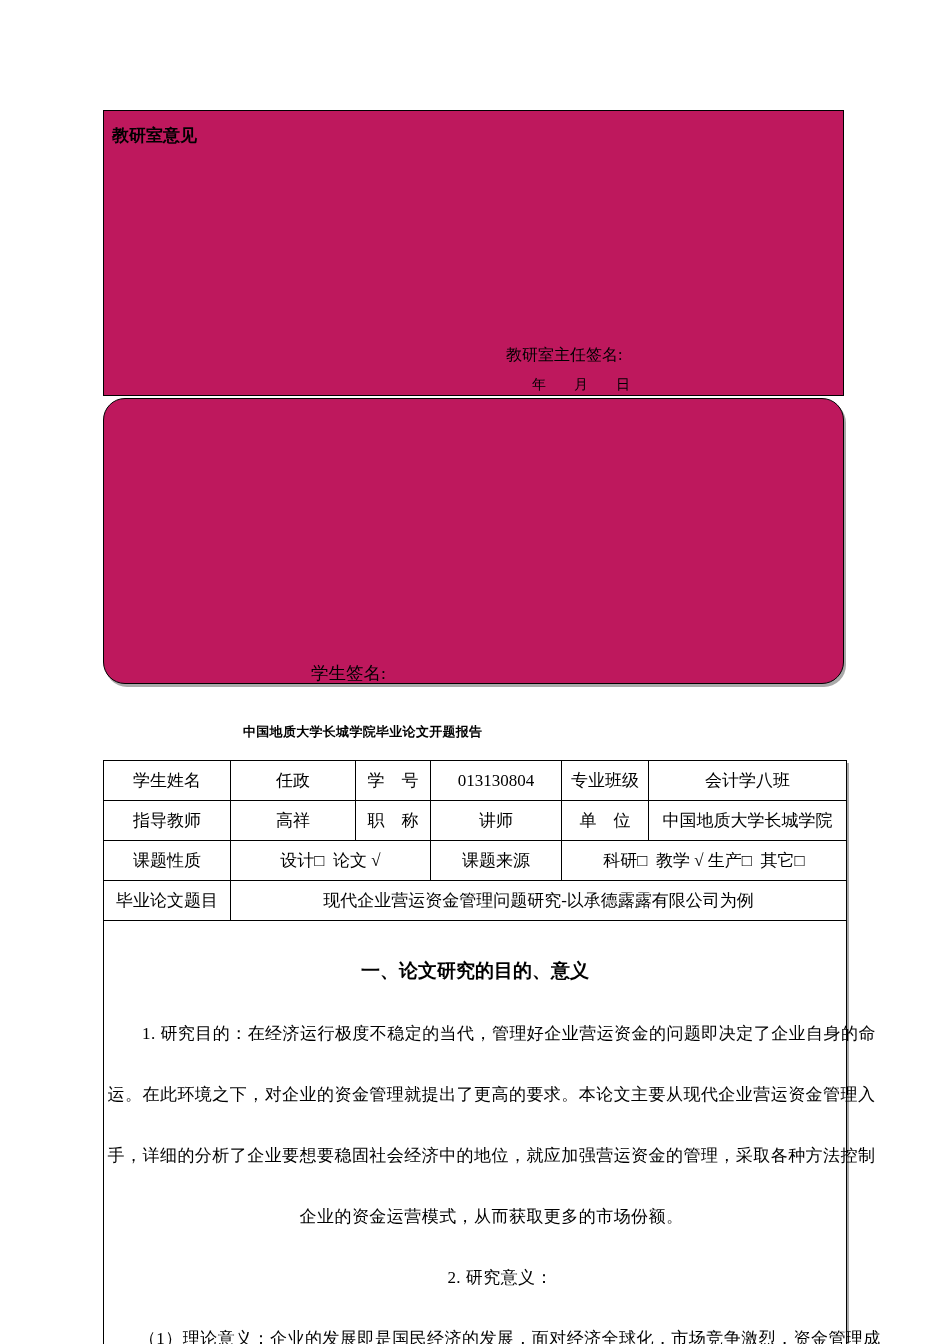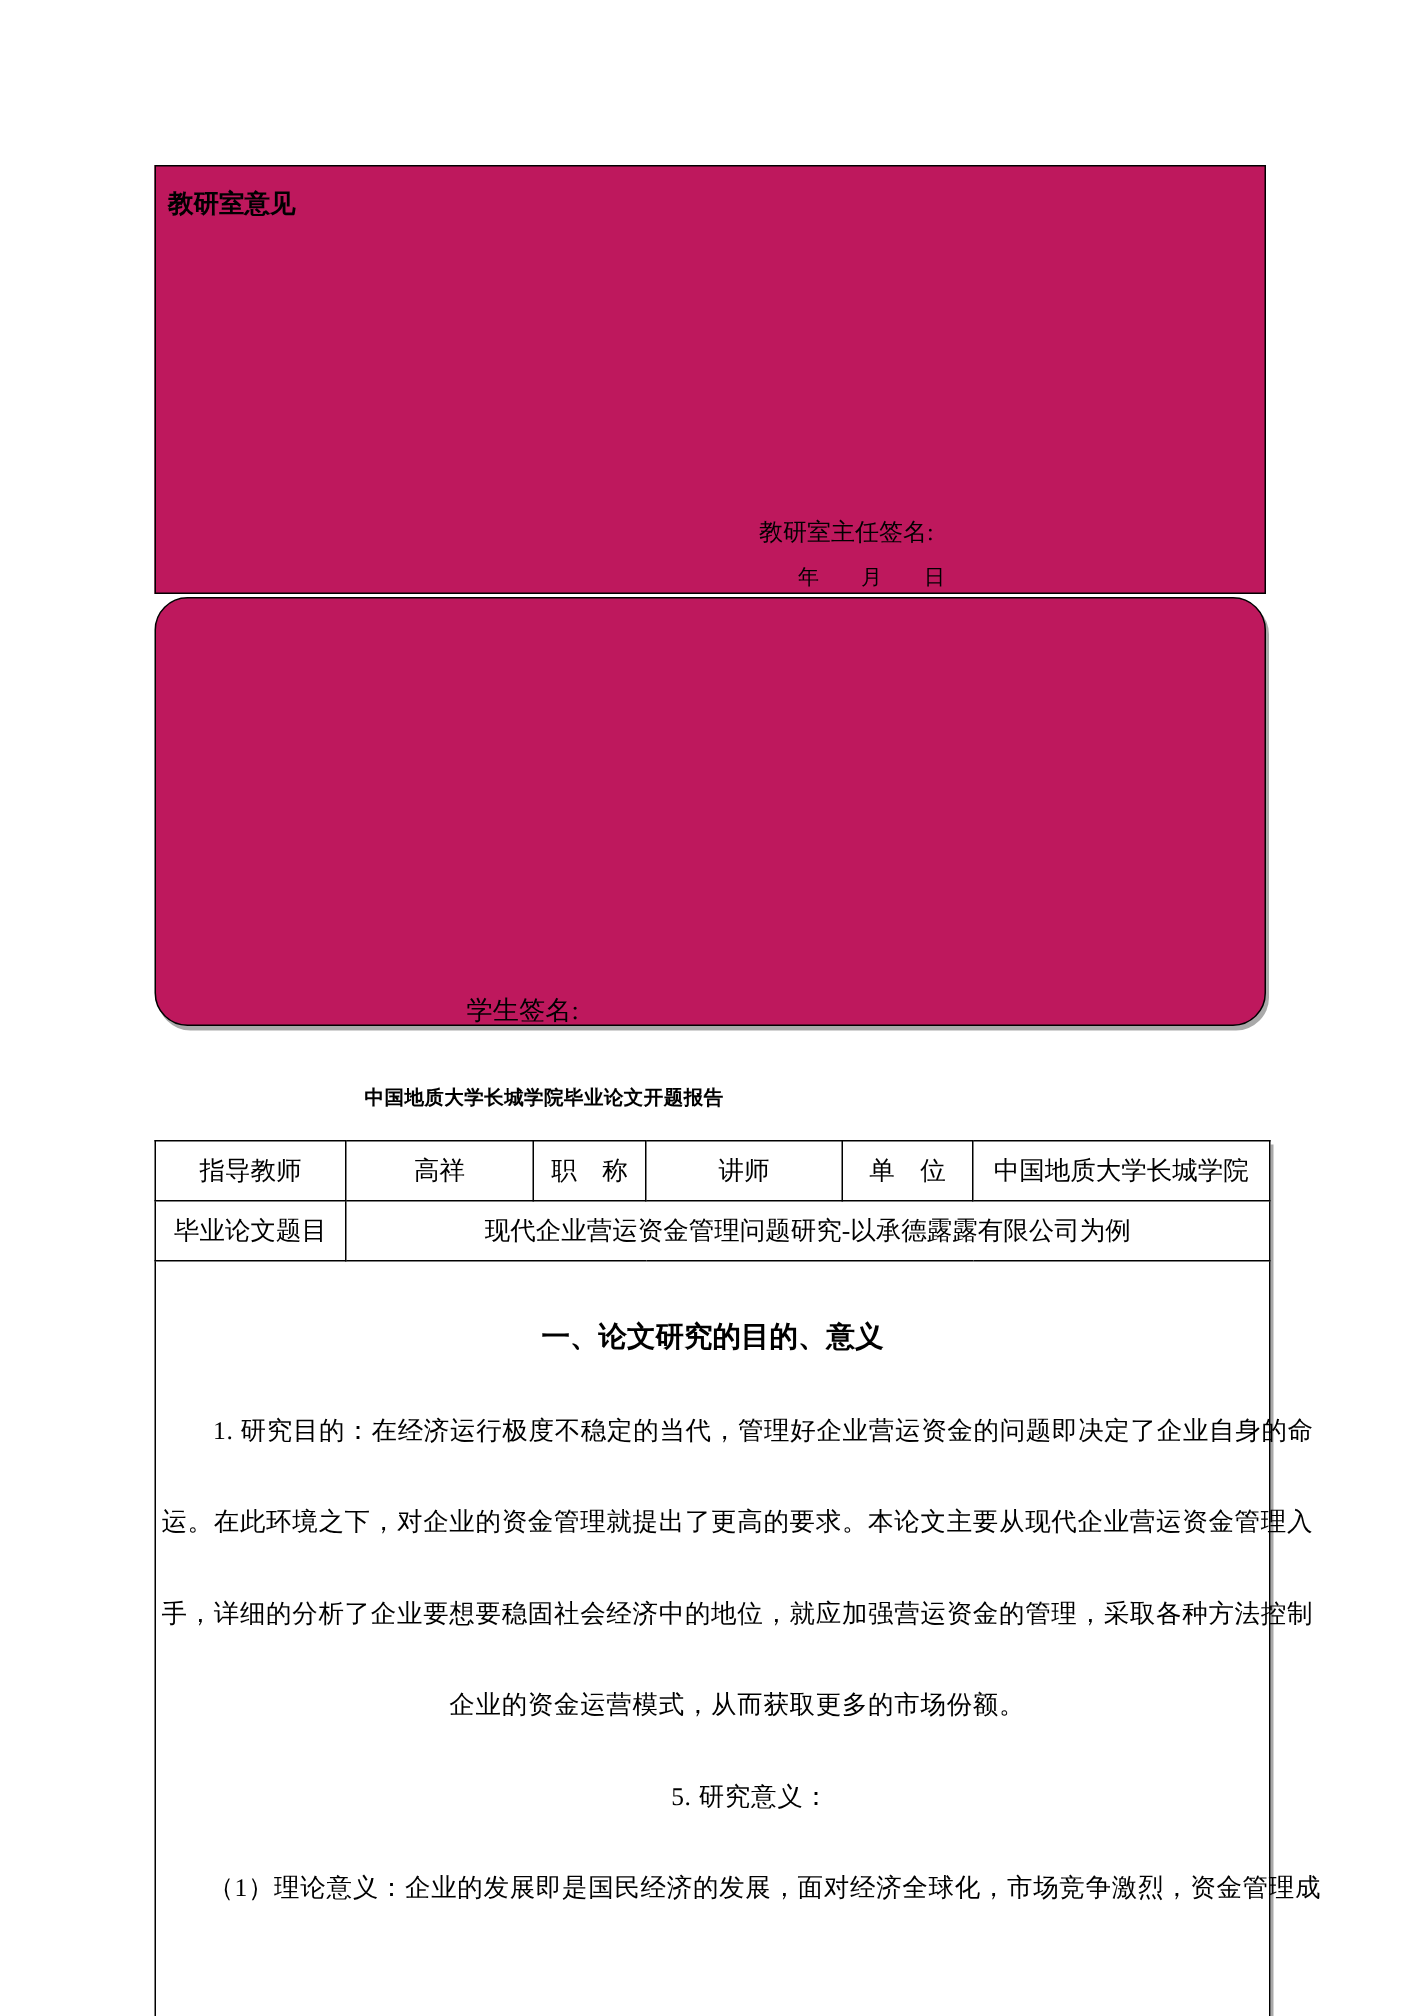--- a/index.html
+++ b/index.html
@@ -86,40 +86,54 @@
   <table class="info-table">
     <colgroup>
       <col style="width:127px">
         <col style="width:125px">
         <col style="width:75px">
       <col style="width:131px">
         <col style="width:87px">
         <col style="width:198px">
     </colgroup>
     <tbody>
+        <tr>
+      <td>学生姓名</td>
+      <td>任政</td>
+      <td>学　号</td>
+      <td>013130804</td>
+      <td>专业班级</td>
+      <td>会计学八班</td>
+    </tr>
     <tr>
       <td>指导教师</td>
       <td>高祥</td>
       <td>职　称</td>
       <td>讲师</td>
       <td>单　位</td>
       <td>中国地质大学长城学院</td>
+    </tr>
+    <tr>
+      <td>课题性质</td>
+      <td colspan="2">设计□  论文 √</td>
+      <td>课题来源</td>
+      <td colspan="2">科研□  教学 √ 生产□  其它□</td>
     </tr>
     <tr>
       <td>毕业论文题目</td>
       <td colspan="5" class="thesis-title-cell">现代企业营运资金管理问题研究-以承德露露有限公司为例</td>
     </tr>
     <tr>
       <td colspan="6" class="section-cell">
         <div class="section-heading">一、论文研究的目的、意义</div>
         <div class="ln">　　1. 研究目的：在经济运行极度不稳定的当代，管理好企业营运资金的问题即决定了企业自身的命</div>
         <div class="ln">运。在此环境之下，对企业的资金管理就提出了更高的要求。本论文主要从现代企业营运资金管理入</div>
         <div class="ln">手，详细的分析了企业要想要稳固社会经济中的地位，就应加强营运资金的管理，采取各种方法控制</div>
         <div class="ln">企业的资金运营模式，从而获取更多的市场份额。</div>
-        <div class="ln">　5. 研究意义：</div>
+        <div class="ln">　2. 研究意义：</div>
         <div class="ln">　　（1）理论意义：企业的发展即是国民经济的发展，面对经济全球化，市场竞争激烈，资金管理成</div>
         
         
         
         
         
         
       </td>
     </tr>
   </tbody>

